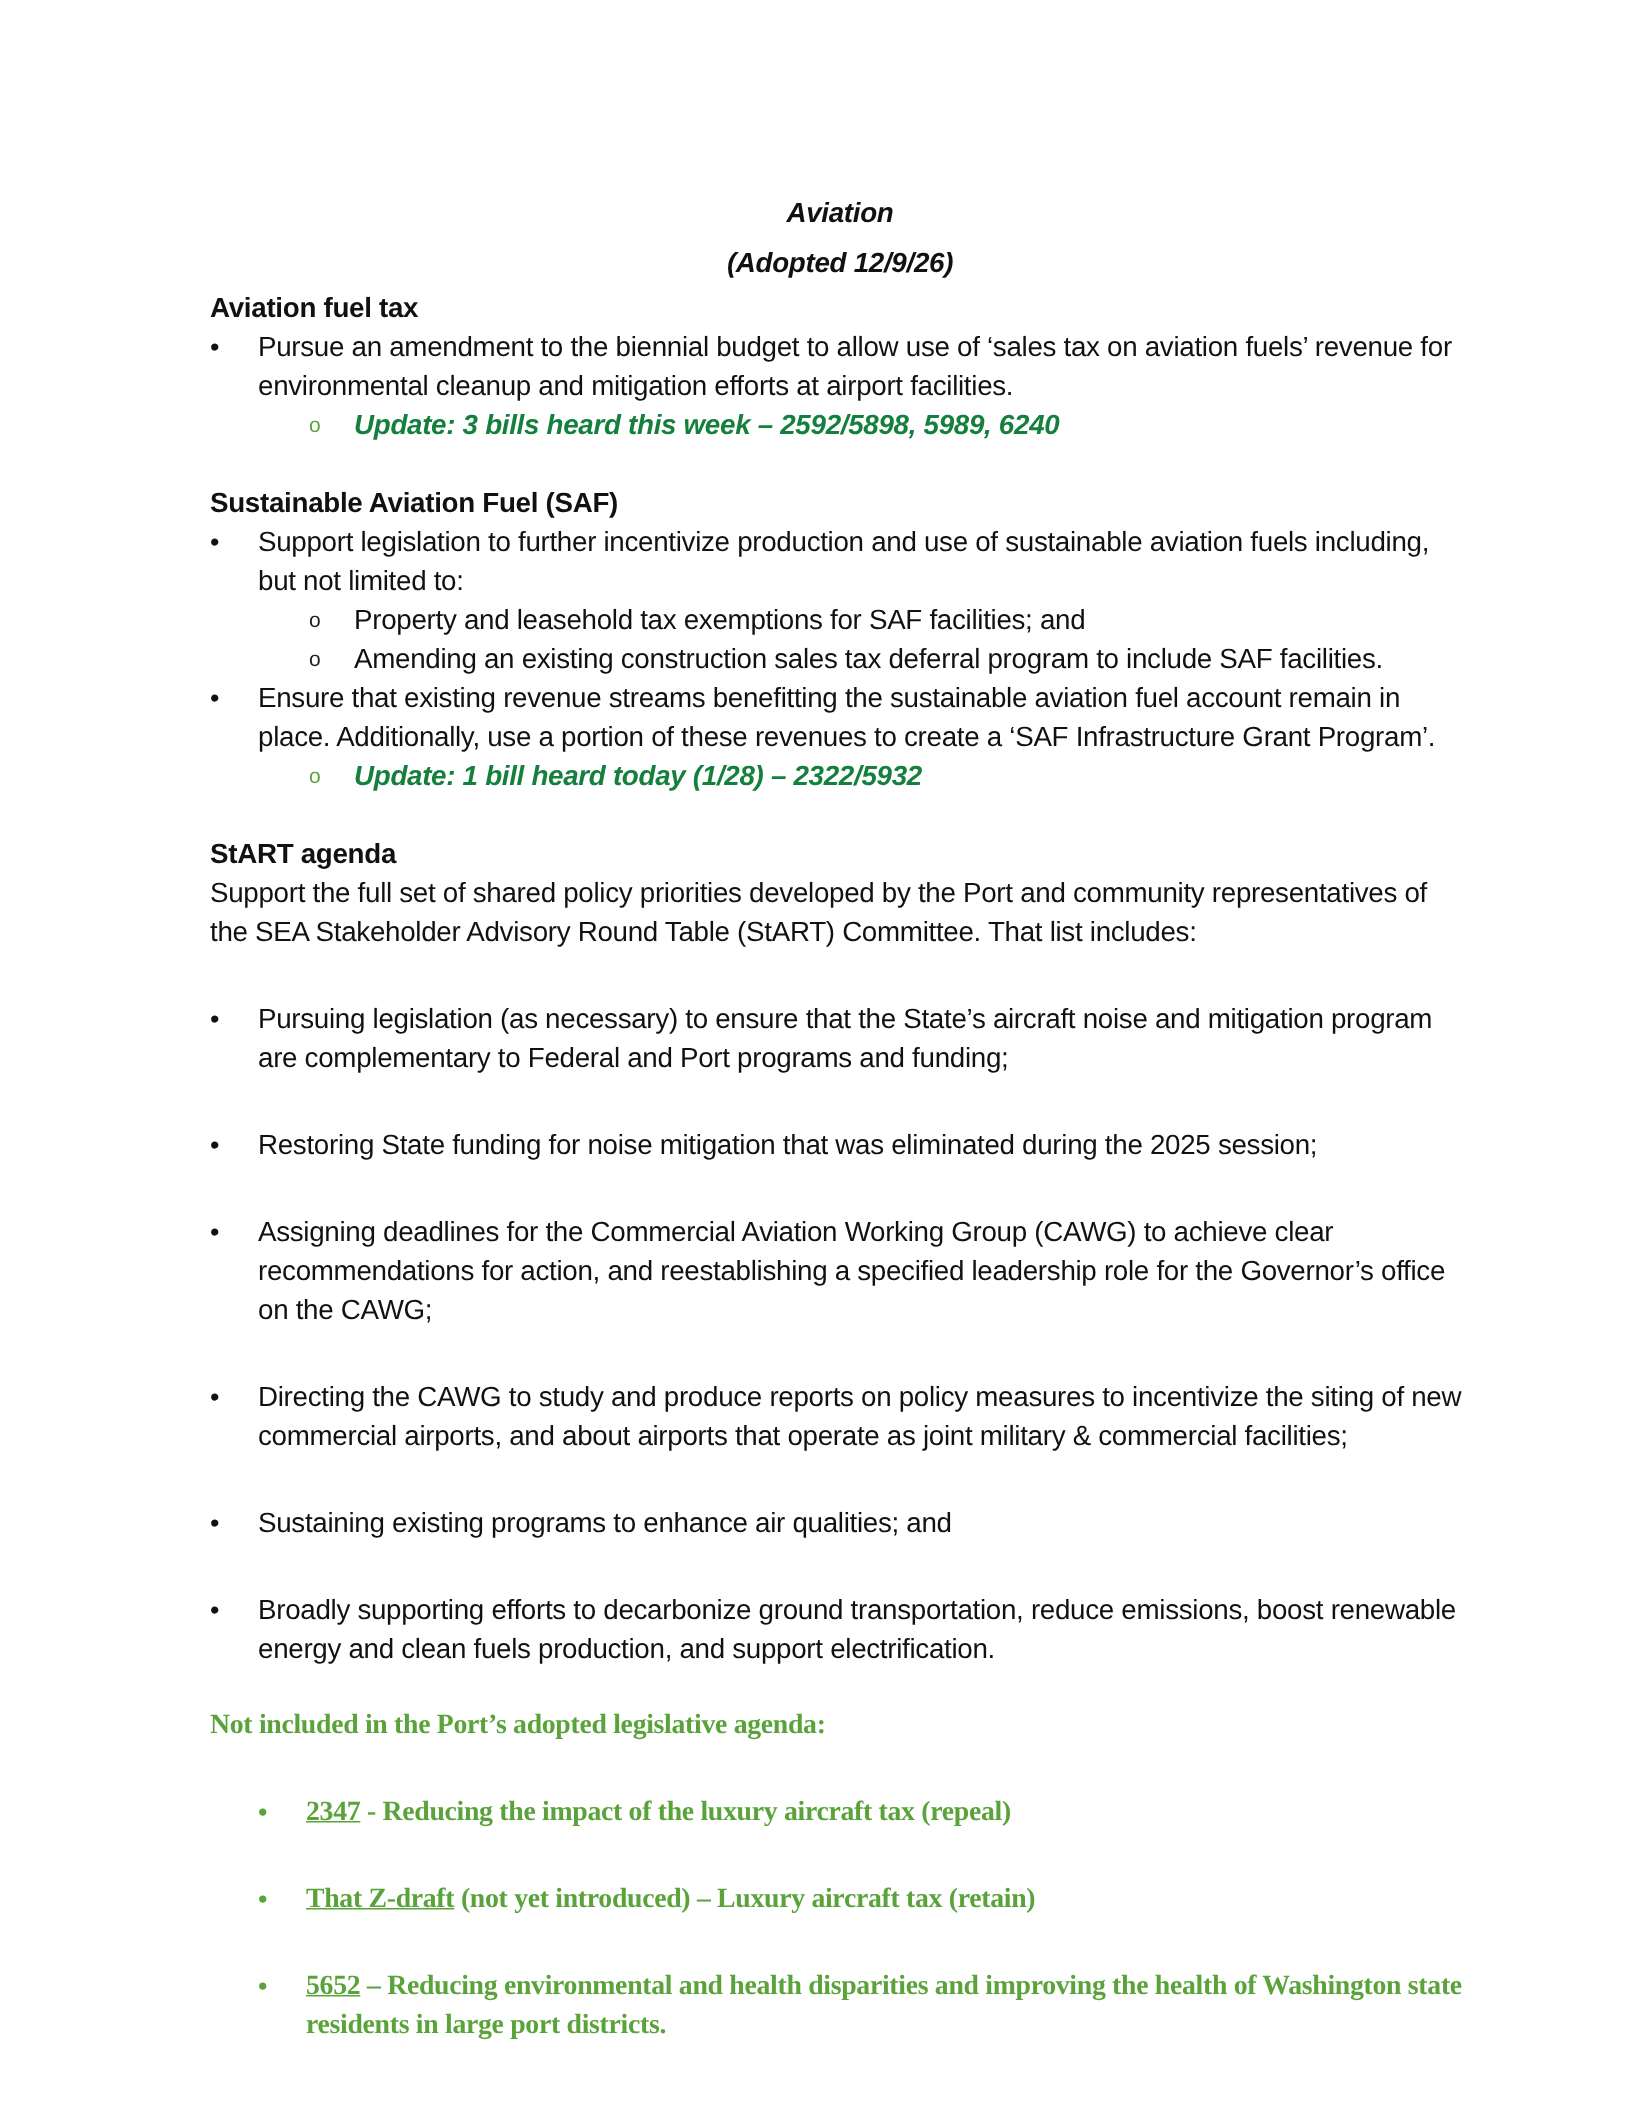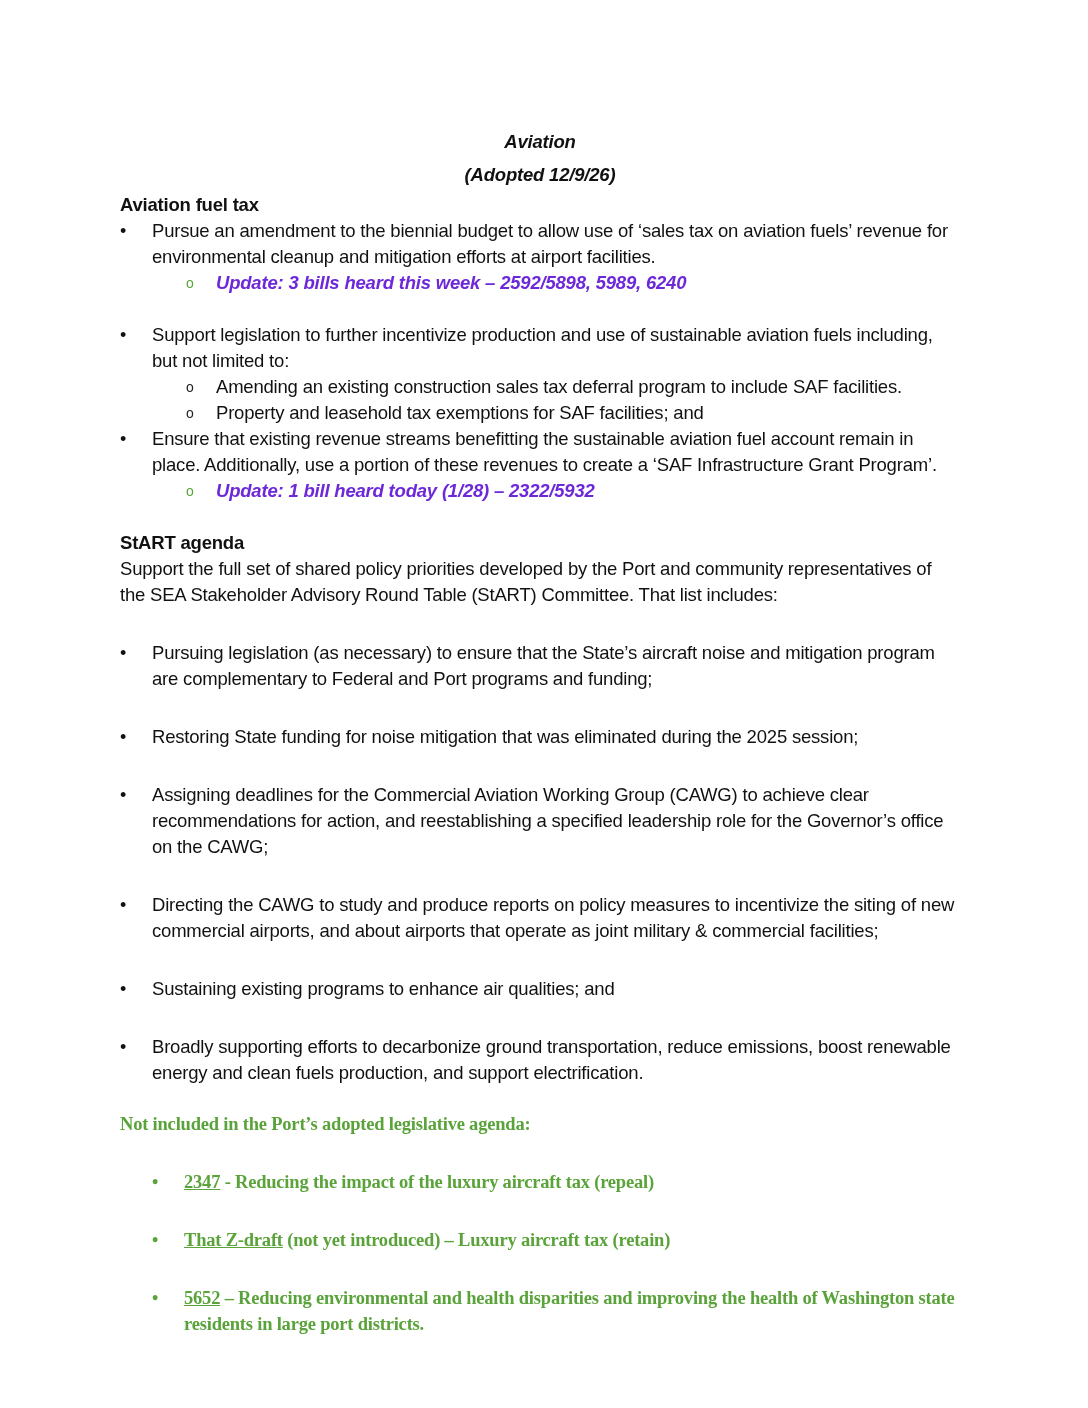--- a/index.html
+++ b/index.html
@@ -1,33 +1,33 @@
 <!DOCTYPE html>
 <html><head>
   <meta charset="utf-8">
   <style>
     html, body { margin: 0; padding: 0; background: #ffffff; }
     body { width: 1088px; height: 1408px; position: relative; overflow: hidden;
       font-family: "Liberation Sans", "DejaVu Sans", sans-serif; color: #111; }
-    .page { position: absolute; left: 120px; top: 128px; width: 840px; font-size: 18.5px; line-height: 26px; letter-spacing: -0.2px; }
+    .page { position: absolute; left: 140px; top: 128px; width: 840px; font-size: 18.5px; line-height: 26px; letter-spacing: -0.2px; }
     .center { text-align: center; font-weight: bold; font-style: italic; }
     .title { margin-top: 0; height: 28px; line-height: 28px; }
     .subtitle { margin-top: 2px; height: 34px; line-height: 34px; }
     .h { font-weight: bold; margin: 0; }
     .green { color: #5aa33a; }
     .gap { height: 26px; }
     ul { margin: 0; padding: 0; list-style: none; }
     li { position: relative; padding-left: 32px; }
     li.b1::before { content: "\2022"; position: absolute; left: 0; top: 0; font-size: 18px; }
     li.b2 { padding-left: 96px; }
     li.b2::before { content: "o"; position: absolute; left: 66px; top: 0; font-size: 14px; color: #222; }
     li.b2.green::before { color: #5aa33a; }
     li.b3 { padding-left: 64px; }
     li.b3::before { content: "\2022"; position: absolute; left: 32px; top: 0; font-size: 18px; color: #5aa33a; }
-    .upd { font-weight: bold; font-style: italic; color: #6d28d9; }
+    .upd { font-weight: bold; font-style: italic; color: #15803d; }
     .item { margin-bottom: 1px; margin-top: 32px; }
     .gb { font-weight: bold; color: #5aa33a; font-family: Liberation Serif, serif; }
     a.link { color: #5aa33a; text-decoration: underline; }
   </style>
 </head>
 <body>
 
 <div class="page">
   <div class="center title">Aviation</div>
   <div class="center subtitle">(Adopted 12/9/26)</div>
@@ -35,24 +35,25 @@
   <div>
     <div class="h">Aviation fuel tax</div>
     <ul>
       <li class="b1">Pursue an amendment to the biennial budget to allow use of ‘sales tax on aviation fuels’ revenue for environmental cleanup and mitigation efforts at airport facilities.</li>
       <li class="b2 green"><span class="upd">Update: 3 bills heard this week – 2592/5898, 5989, 6240</span></li>
     </ul>
   </div>
   <div class="gap"></div>
 
   <div>
+    <div class="h">Sustainable Aviation Fuel (SAF)</div>
     <ul>
       <li class="b1">Support legislation to further incentivize production and use of sustainable aviation fuels including, but not limited to:</li>
+      <li class="b2">Property and leasehold tax exemptions for SAF facilities; and</li>
       <li class="b2">Amending an existing construction sales tax deferral program to include SAF facilities.</li>
-      <li class="b2">Property and leasehold tax exemptions for SAF facilities; and</li>
       <li class="b1">Ensure that existing revenue streams benefitting the sustainable aviation fuel account remain in place. Additionally, use a portion of these revenues to create a ‘SAF Infrastructure Grant Program’.</li>
       <li class="b2 green"><span class="upd">Update: 1 bill heard today (1/28) – 2322/5932</span></li>
     </ul>
   </div>
   <div class="gap"></div>
 
   <div>
     <div class="h">StART agenda</div>
     <div>Support the full set of shared policy priorities developed by the Port and community representatives of the SEA Stakeholder Advisory Round Table (StART) Committee. That list includes:</div>
     <ul>

